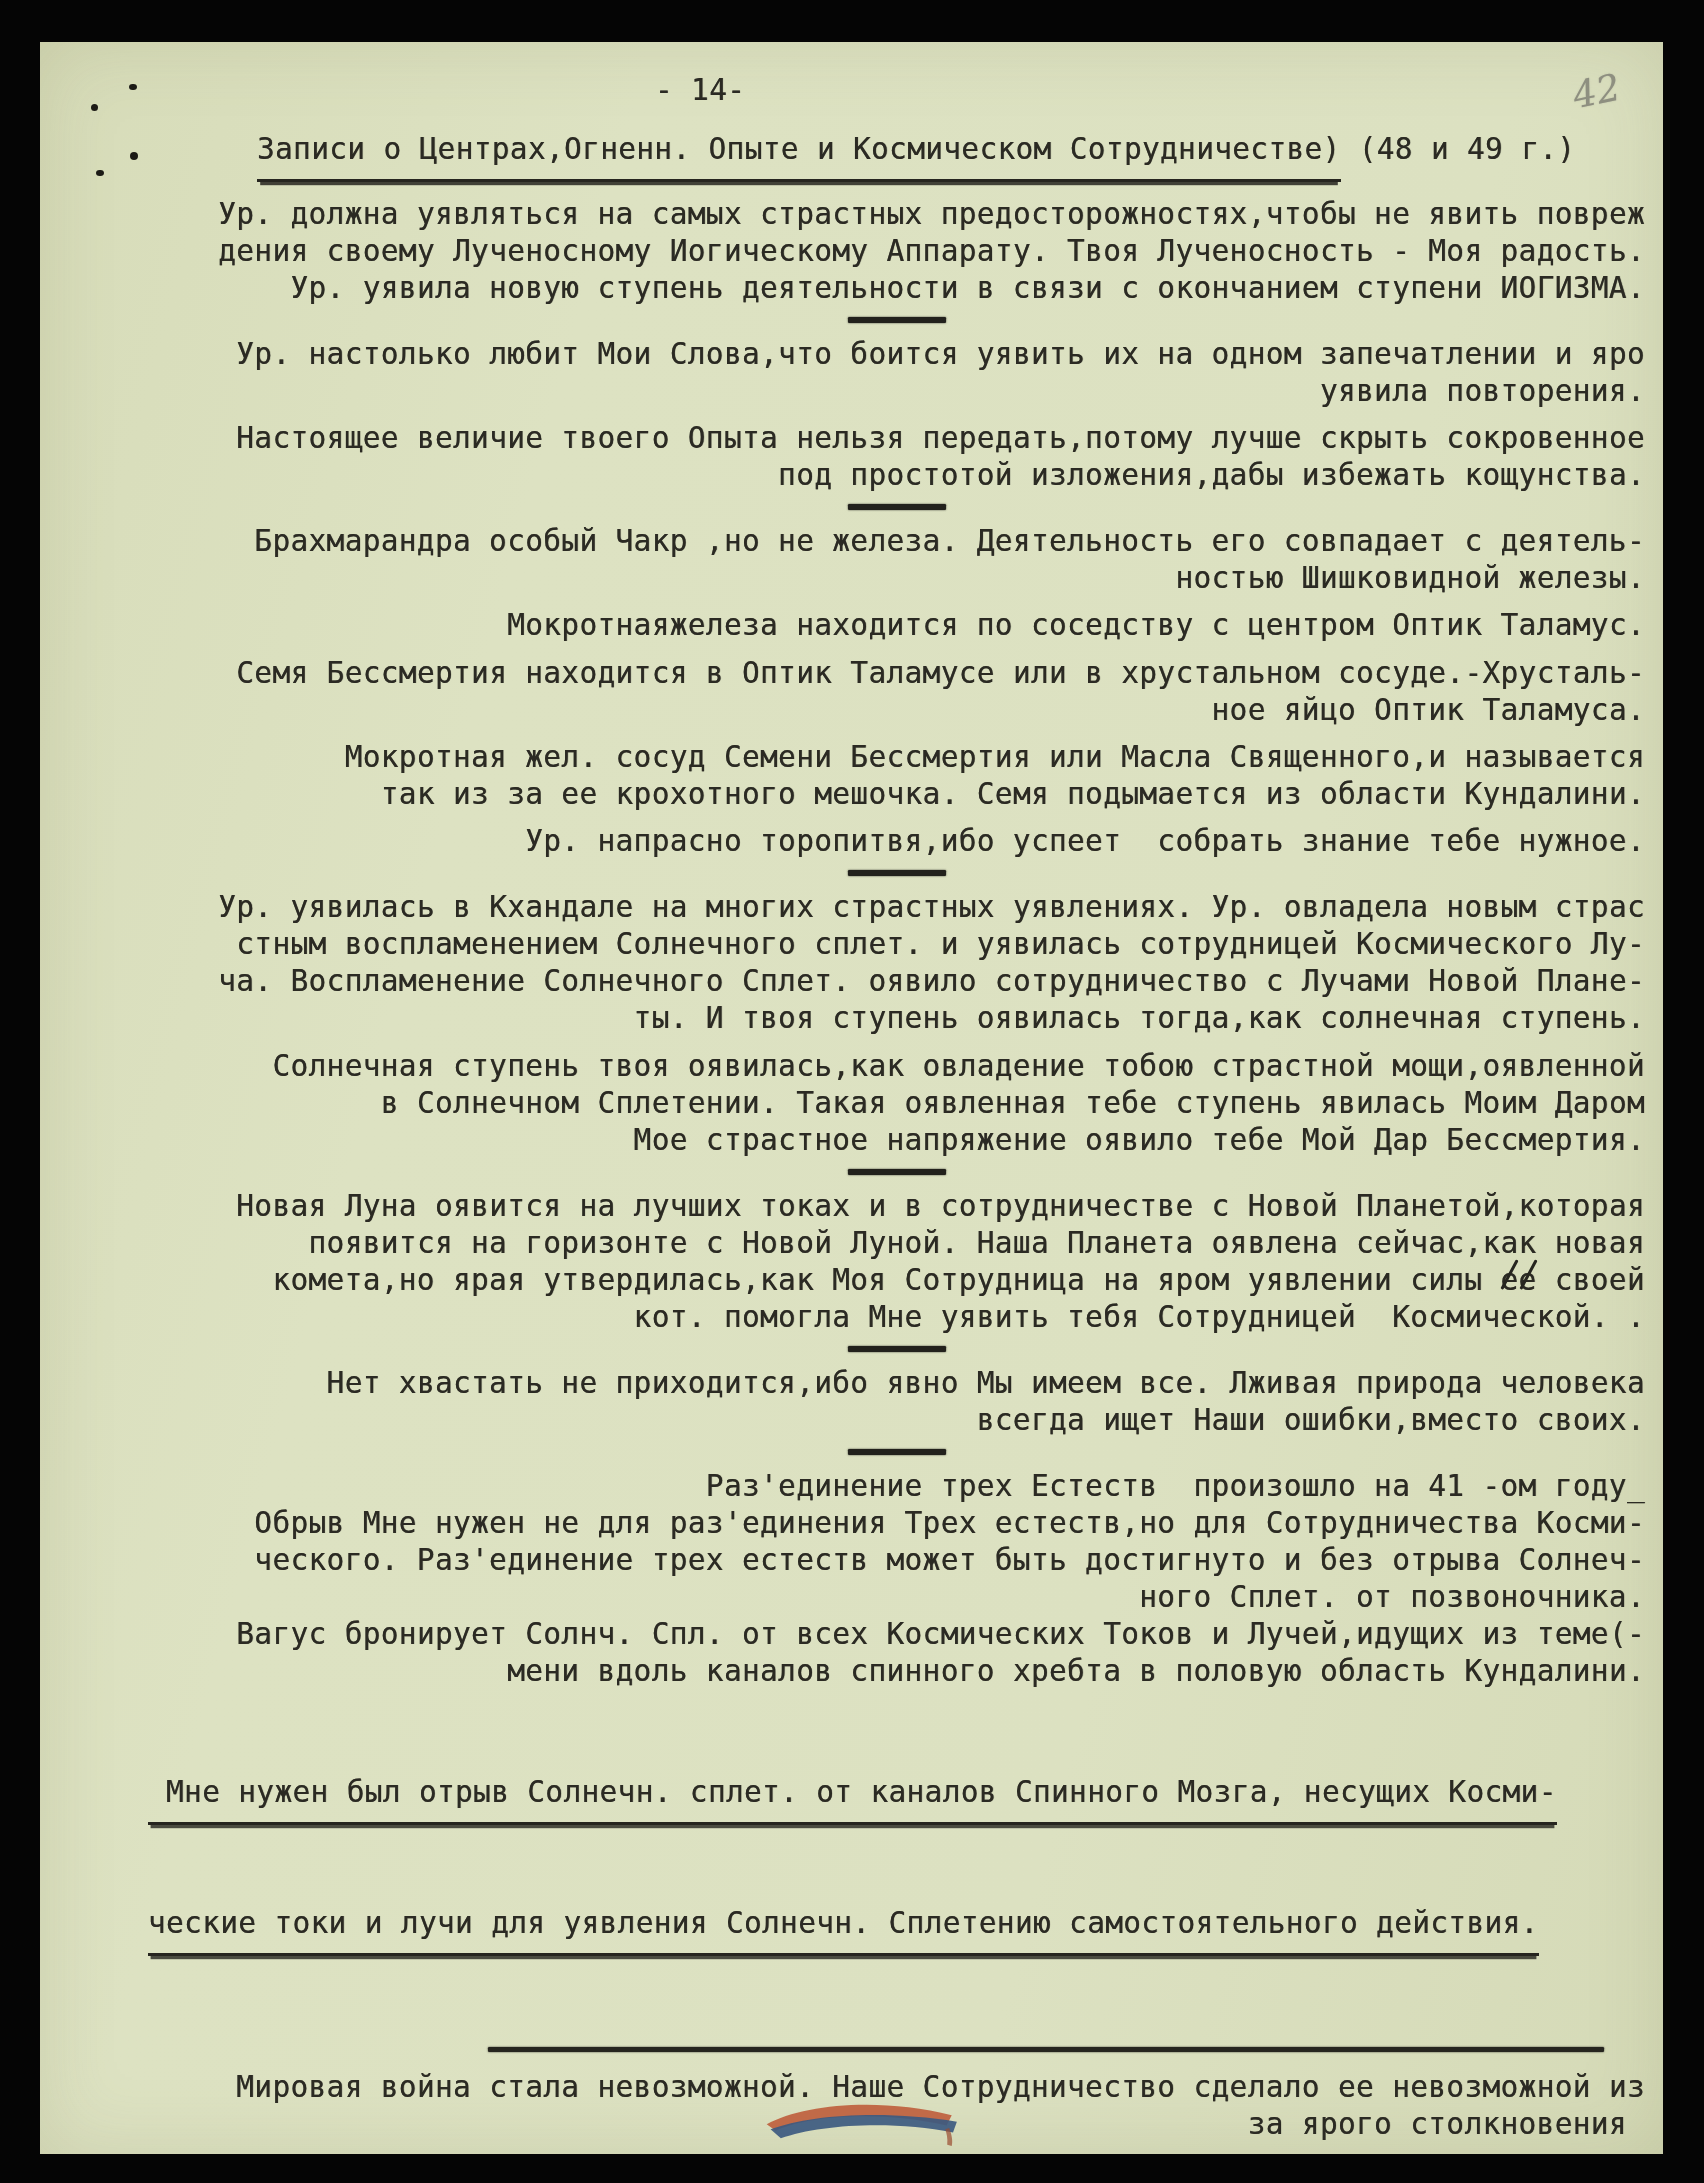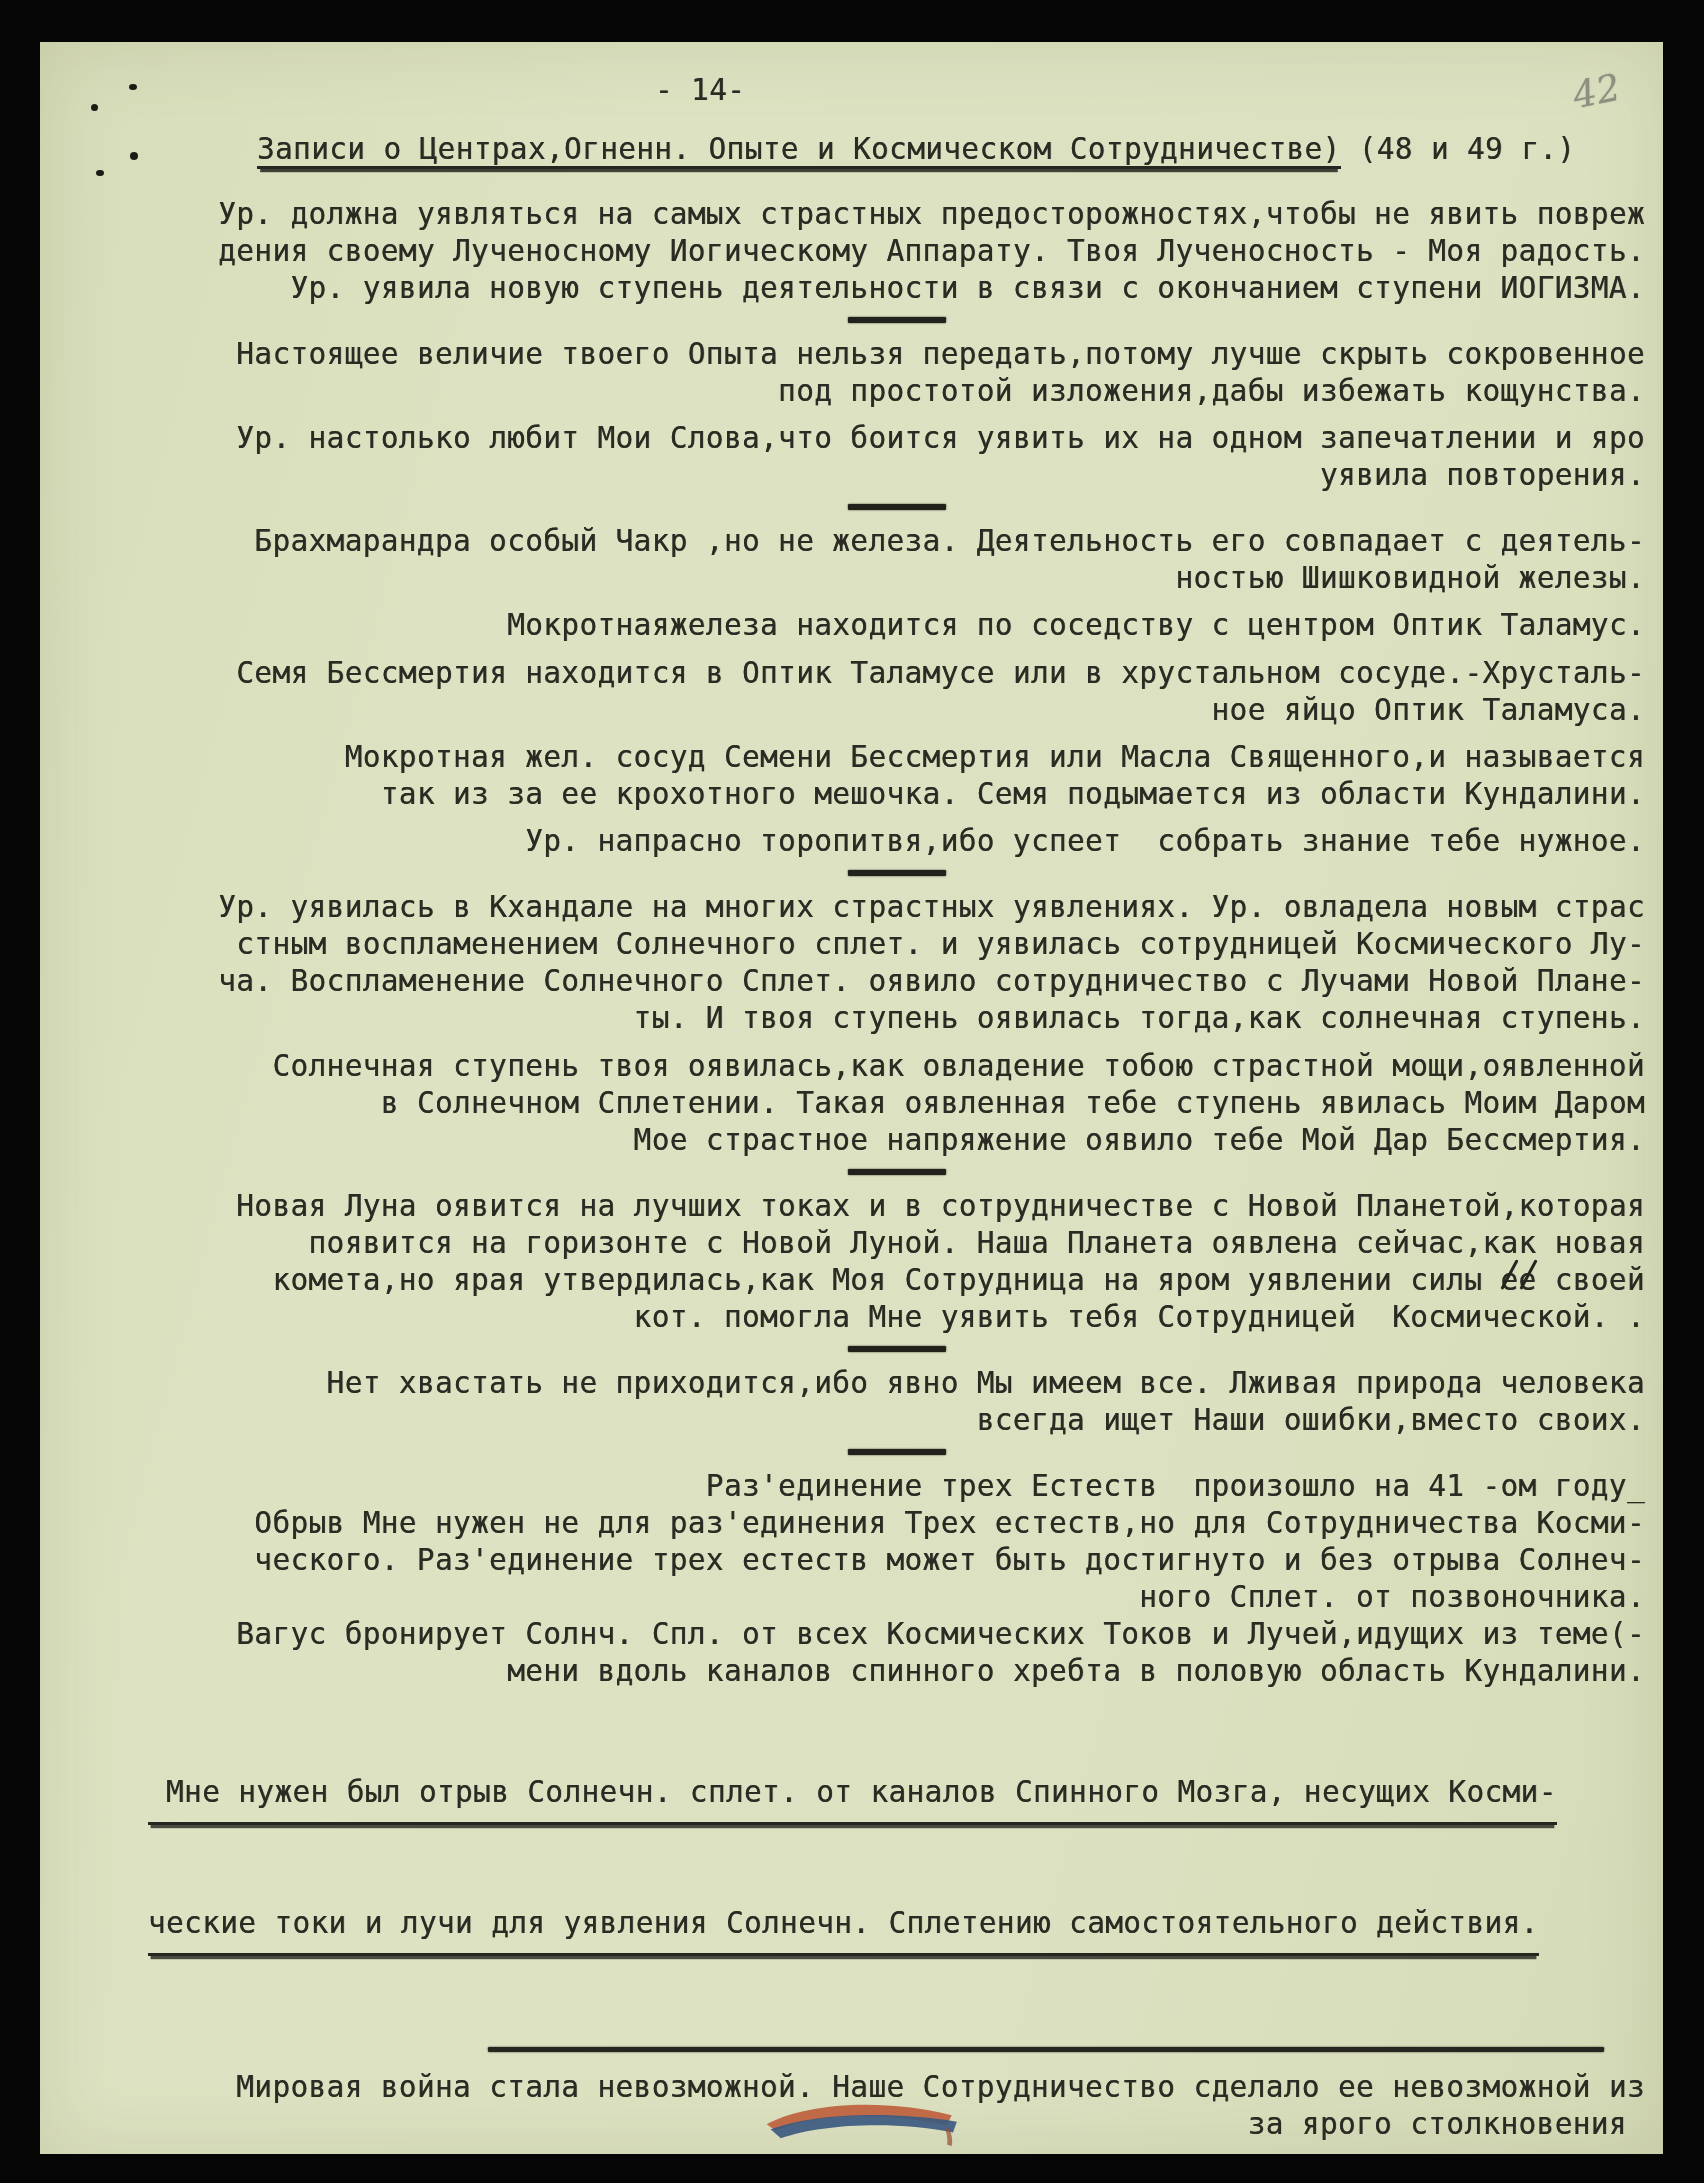--- a/index.html
+++ b/index.html
@@ -14,21 +14,21 @@
     box-shadow: inset 0 0 77px rgba(120,120,80,.18);
   }
   .content {
     position:relative; padding:29.5px 18px 0 108px;
     color:#2b2a23; font-size:29.5px; line-height:37px; letter-spacing:0.3px;
     text-shadow: 0 0 0.6px rgba(43,42,35,.65), 0.6px 0 0 rgba(43,42,35,.22);
   }
   .pageno { margin:0 0 22px 507px; white-space:pre; }
   .title-row { margin:0 0 28px 109px; white-space:pre; }
   .title-underlined {
-    border-bottom:3.8px solid #26251f; padding-bottom:0;
+    border-bottom:3.8px solid #26251f; padding-bottom:13px;
     box-shadow: 0 6.4px 0 -3.2px rgba(38,37,31,.85);
   }
   .p { white-space:pre-wrap; margin:0 0 10.3px 0;text-align:right; }
   .divider {
     width:98px; height:5.8px; background:#22211c; margin:9px auto 13px auto;
     border-radius:1.3px; box-shadow:0 0 1.9px rgba(34,33,28,.9);
   }
   .divider-long {
     width:1116px; height:5.1px; background:#26251f; margin:11.5px 0 16.7px 340px;
     border-radius:1.3px; box-shadow:0 0 1.9px rgba(34,33,28,.9);
@@ -82,24 +82,24 @@
       <div class="pageno">- 14-</div>
 
       <div class="title-row"><span class="title-underlined">Записи о Центрах,Огненн. Опыте и Космическом Сотрудничестве)</span><span> (48 и 49 г.)</span></div>
 
       <div class="p">Ур. должна уявляться на самых страстных предосторожностях,чтобы не явить повреж
 дения своему Лученосному Иогическому Аппарату. Твоя Лученосность - Моя радость.
 Ур. уявила новую ступень деятельности в связи с окончанием ступени ИОГИЗМА.</div>
 
       <div class="divider"></div>
 
+      <div class="p"> Ур. настолько любит Мои Слова,что боится уявить их на одном запечатлении и яро
+уявила повторения.</div>
       <div class="p"> Настоящее величие твоего Опыта нельзя передать,потому лучше скрыть сокровенное
 под простотой изложения,дабы избежать кощунства.</div>
-      <div class="p"> Ур. настолько любит Мои Слова,что боится уявить их на одном запечатлении и яро
-уявила повторения.</div>
 
       <div class="divider"></div>
 
       <div class="p"> Брахмарандра особый Чакр ,но не железа. Деятельность его совпадает с деятель-
 ностью Шишковидной железы.</div>
       <div class="p"> Мокротнаяжелеза находится по соседству с центром Оптик Таламус.</div>
       <div class="p"> Семя Бессмертия находится в Оптик Таламусе или в хрустальном сосуде.-Хрусталь-
 ное яйцо Оптик Таламуса.</div>
       <div class="p">  Мокротная жел. сосуд Семени Бессмертия или Масла Священного,и называется
 так из за ее крохотного мешочка. Семя подымается из области Кундалини.</div>

